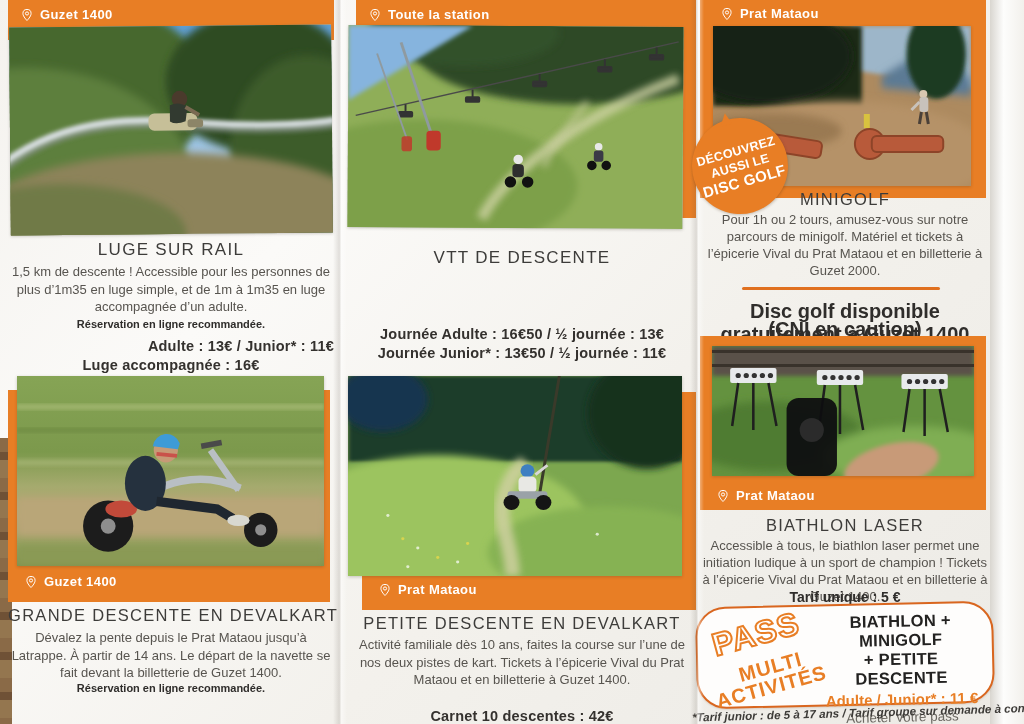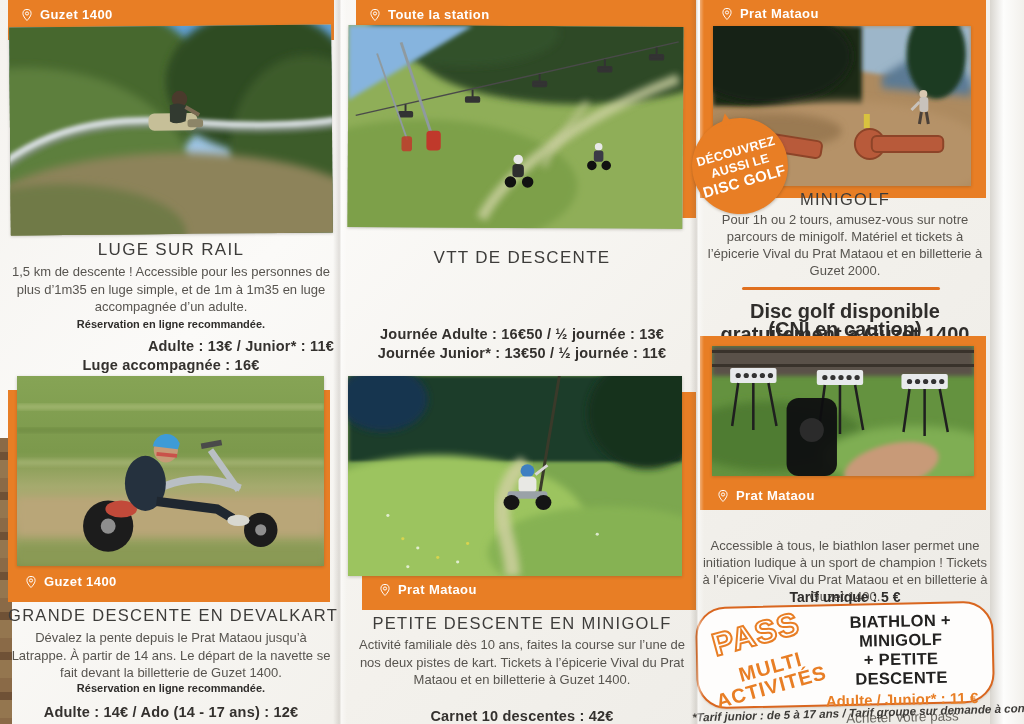--- a/index.html
+++ b/index.html
@@ -190,21 +190,20 @@
         <svg width="14" height="14" viewBox="0 0 24 24">
             <path d="M12 2.5a7 7 0 0 0-7 7c0 5 7 12 7 12s7-7 7-12a7 7 0 0 0-7-7zm0 9.6a2.7 2.7 0 1 1 0-5.4 2.7 2.7 0 0 1 0 5.4z" fill="none" stroke="#fff" stroke-width="1.7"></path>
           </svg>
         <span>Guzet 1400</span>
       </div>
     </div>
 
     <div class="sec-title" style="top:606px;font-size:16.5px;">GRANDE DESCENTE EN DEVALKART</div>
     <div class="body-txt" style="top:629px;">Dévalez la pente depuis le Prat Mataou jusqu’à Latrappe. À partir de 14 ans. Le départ de la navette se fait devant la billetterie de Guzet 1400.</div>
     <div class="bold-note" style="top:682px;">Réservation en ligne recommandée.</div>
-    <div class="price" style="top:704px;">Adulte : 14€ / Ado (14 - 17 ans) : 12€</div>
   </div>
 
   <div class="panel panel-mid">
     <div class="mp-head orange">
       <div class="loc-badge" style="top:7px;left:12px;">
         <svg width="14" height="14" viewBox="0 0 24 24">
             <path d="M12 2.5a7 7 0 0 0-7 7c0 5 7 12 7 12s7-7 7-12a7 7 0 0 0-7-7zm0 9.6a2.7 2.7 0 1 1 0-5.4 2.7 2.7 0 0 1 0 5.4z" fill="none" stroke="#fff" stroke-width="1.7"></path>
           </svg>
         <span>Toute la station</span>
       </div>
@@ -290,21 +289,21 @@
         </svg>
       </div>
       <div class="loc-badge">
         <svg width="14" height="14" viewBox="0 0 24 24">
             <path d="M12 2.5a7 7 0 0 0-7 7c0 5 7 12 7 12s7-7 7-12a7 7 0 0 0-7-7zm0 9.6a2.7 2.7 0 1 1 0-5.4 2.7 2.7 0 0 1 0 5.4z" fill="none" stroke="#fff" stroke-width="1.7"></path>
           </svg>
         <span>Prat Mataou</span>
       </div>
     </div>
 
-    <div class="sec-title" style="top:614px;font-size:16.5px;">PETITE DESCENTE EN MINIGOLF</div>
+    <div class="sec-title" style="top:614px;font-size:16.5px;">PETITE DESCENTE EN DEVALKART</div>
     <div class="body-txt" style="top:636px;">Activité familiale dès 10 ans, faites la course sur l’une de nos deux pistes de kart. Tickets à l’épicerie Vival du Prat Mataou et en billetterie à Guzet 1400.</div>
     <div class="price" style="top:708px;">Carnet 10 descentes : 42€</div>
   </div>
 
   <div class="panel panel-right">
     <div class="rp-frame1 orange">
       <div class="loc-badge">
         <svg width="14" height="14" viewBox="0 0 24 24">
             <path d="M12 2.5a7 7 0 0 0-7 7c0 5 7 12 7 12s7-7 7-12a7 7 0 0 0-7-7zm0 9.6a2.7 2.7 0 1 1 0-5.4 2.7 2.7 0 0 1 0 5.4z" fill="none" stroke="#fff" stroke-width="1.7"></path>
           </svg>
@@ -401,20 +400,21 @@
         </svg>
       </div>
       <div class="loc-badge">
         <svg width="14" height="14" viewBox="0 0 24 24">
             <path d="M12 2.5a7 7 0 0 0-7 7c0 5 7 12 7 12s7-7 7-12a7 7 0 0 0-7-7zm0 9.6a2.7 2.7 0 1 1 0-5.4 2.7 2.7 0 0 1 0 5.4z" fill="none" stroke="#fff" stroke-width="1.7"></path>
           </svg>
         <span>Prat Mataou</span>
       </div>
     </div>
 
+    <div class="sec-title" style="top:516px;">BIATHLON LASER</div>
     <div class="body-txt" style="top:537px;">Accessible à tous, le biathlon laser permet une initiation ludique à un sport de champion ! Tickets à l’épicerie Vival du Prat Mataou et en billetterie à Guzet 1400.</div>
     <div class="bold-note" style="top:589px;font-size:14px;">Tarif unique : 5 €</div>
 
     <div class="pass-box">
       <div class="pass-words">
         <span class="pw pw-pass">PASS</span>
         <span class="pw pw-multi">MULTI</span>
         <span class="pw pw-activites">ACTIVITÉS</span>
       </div>
       <div class="pass-right">

